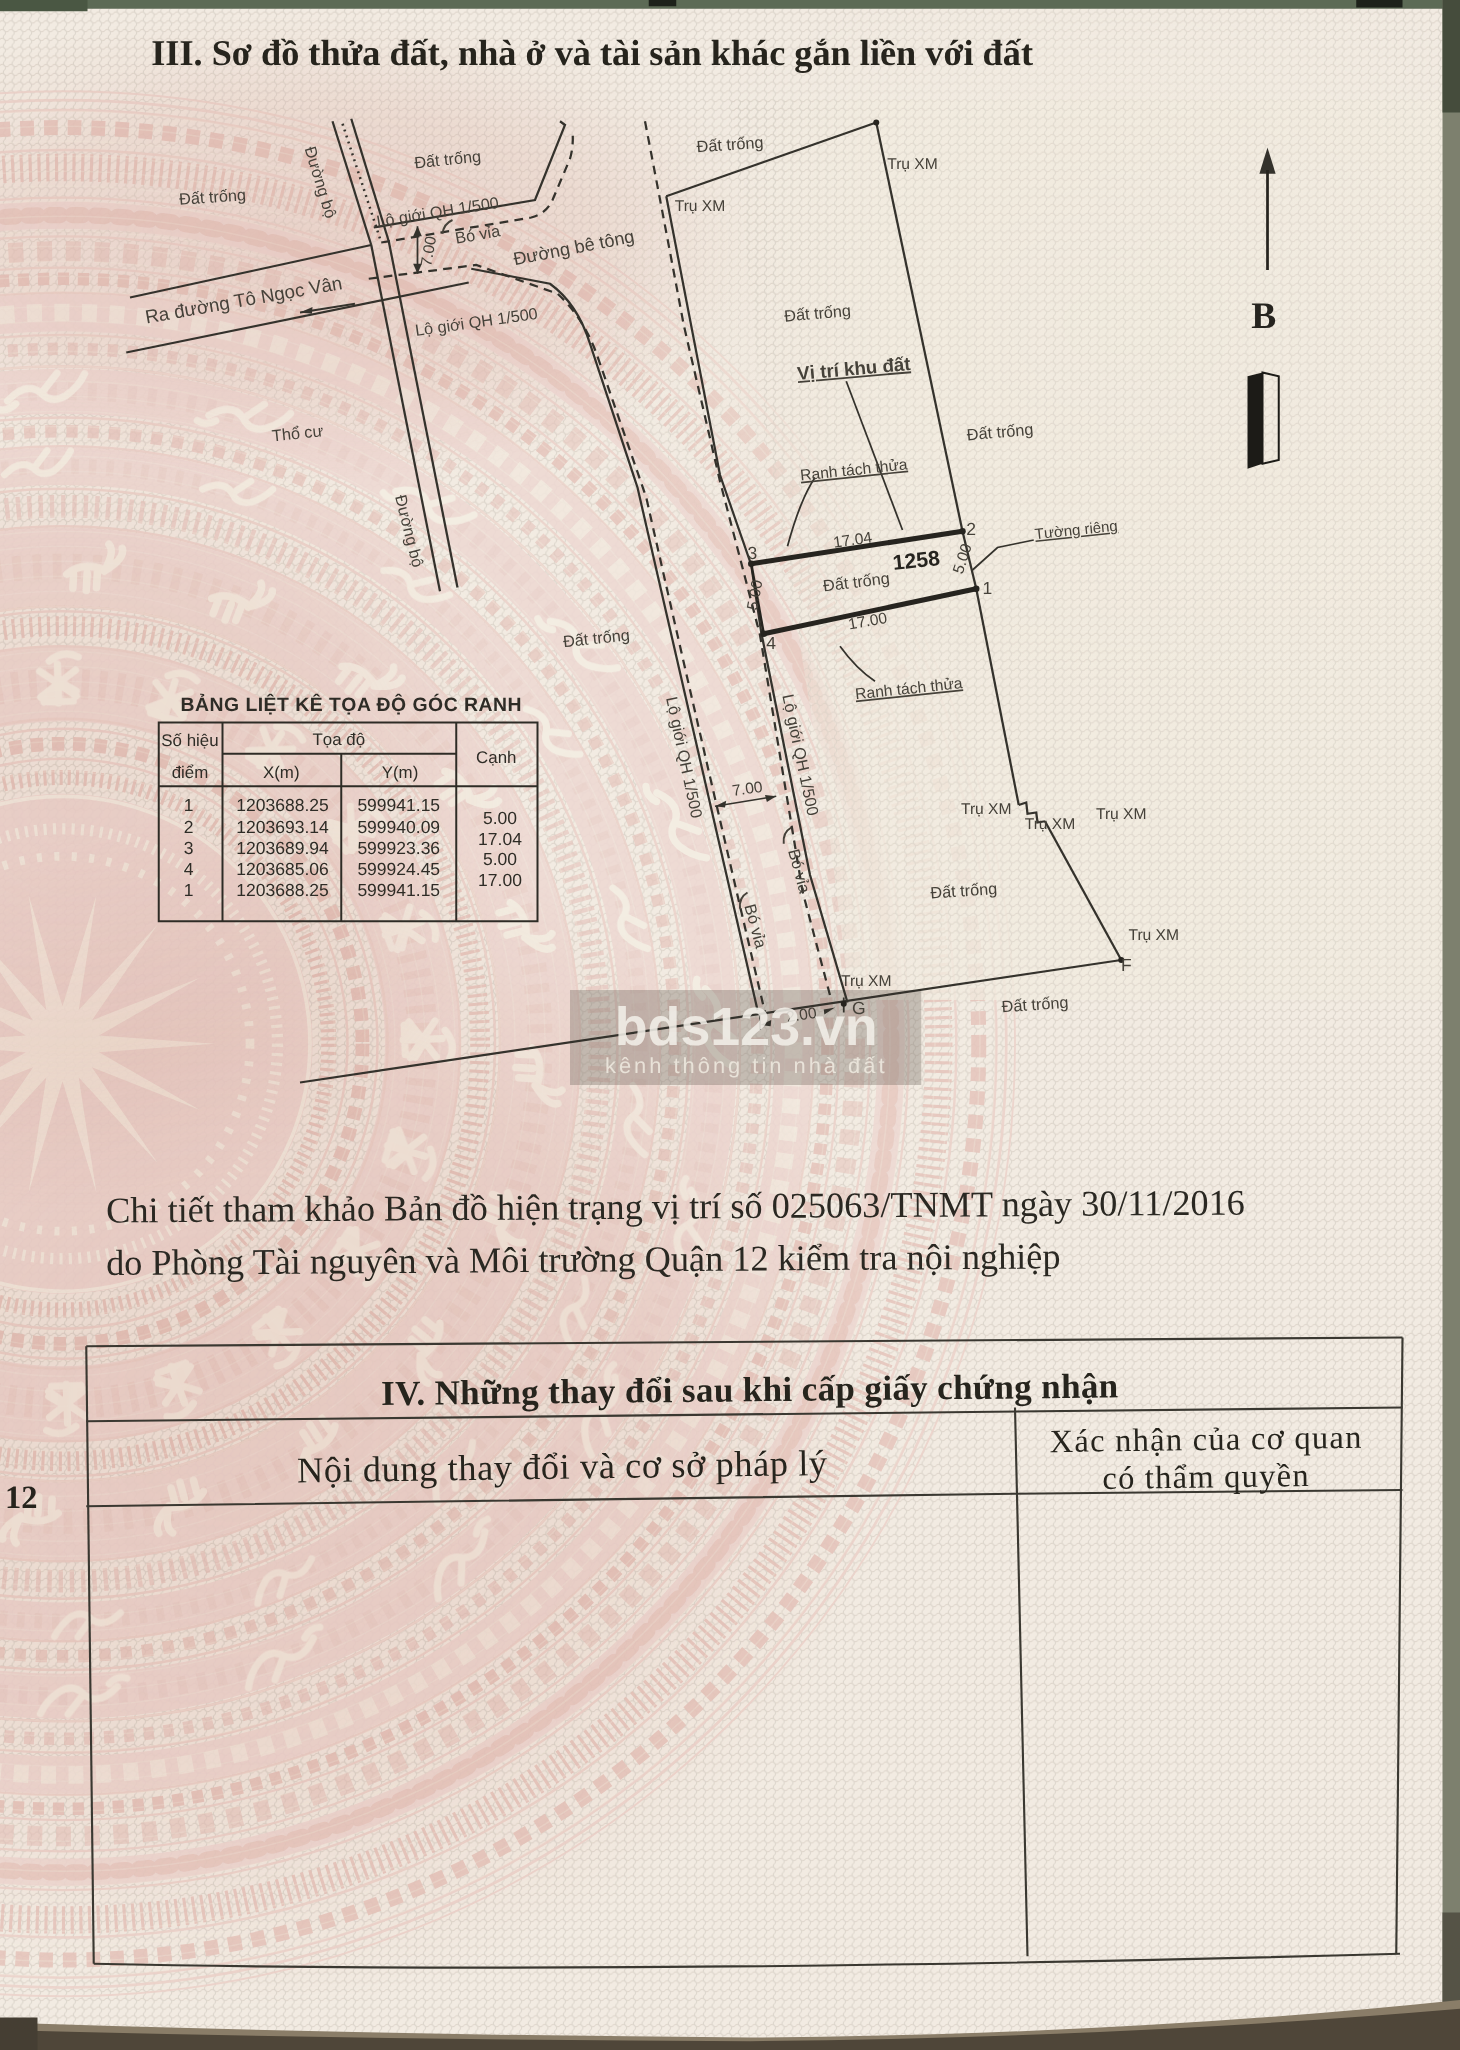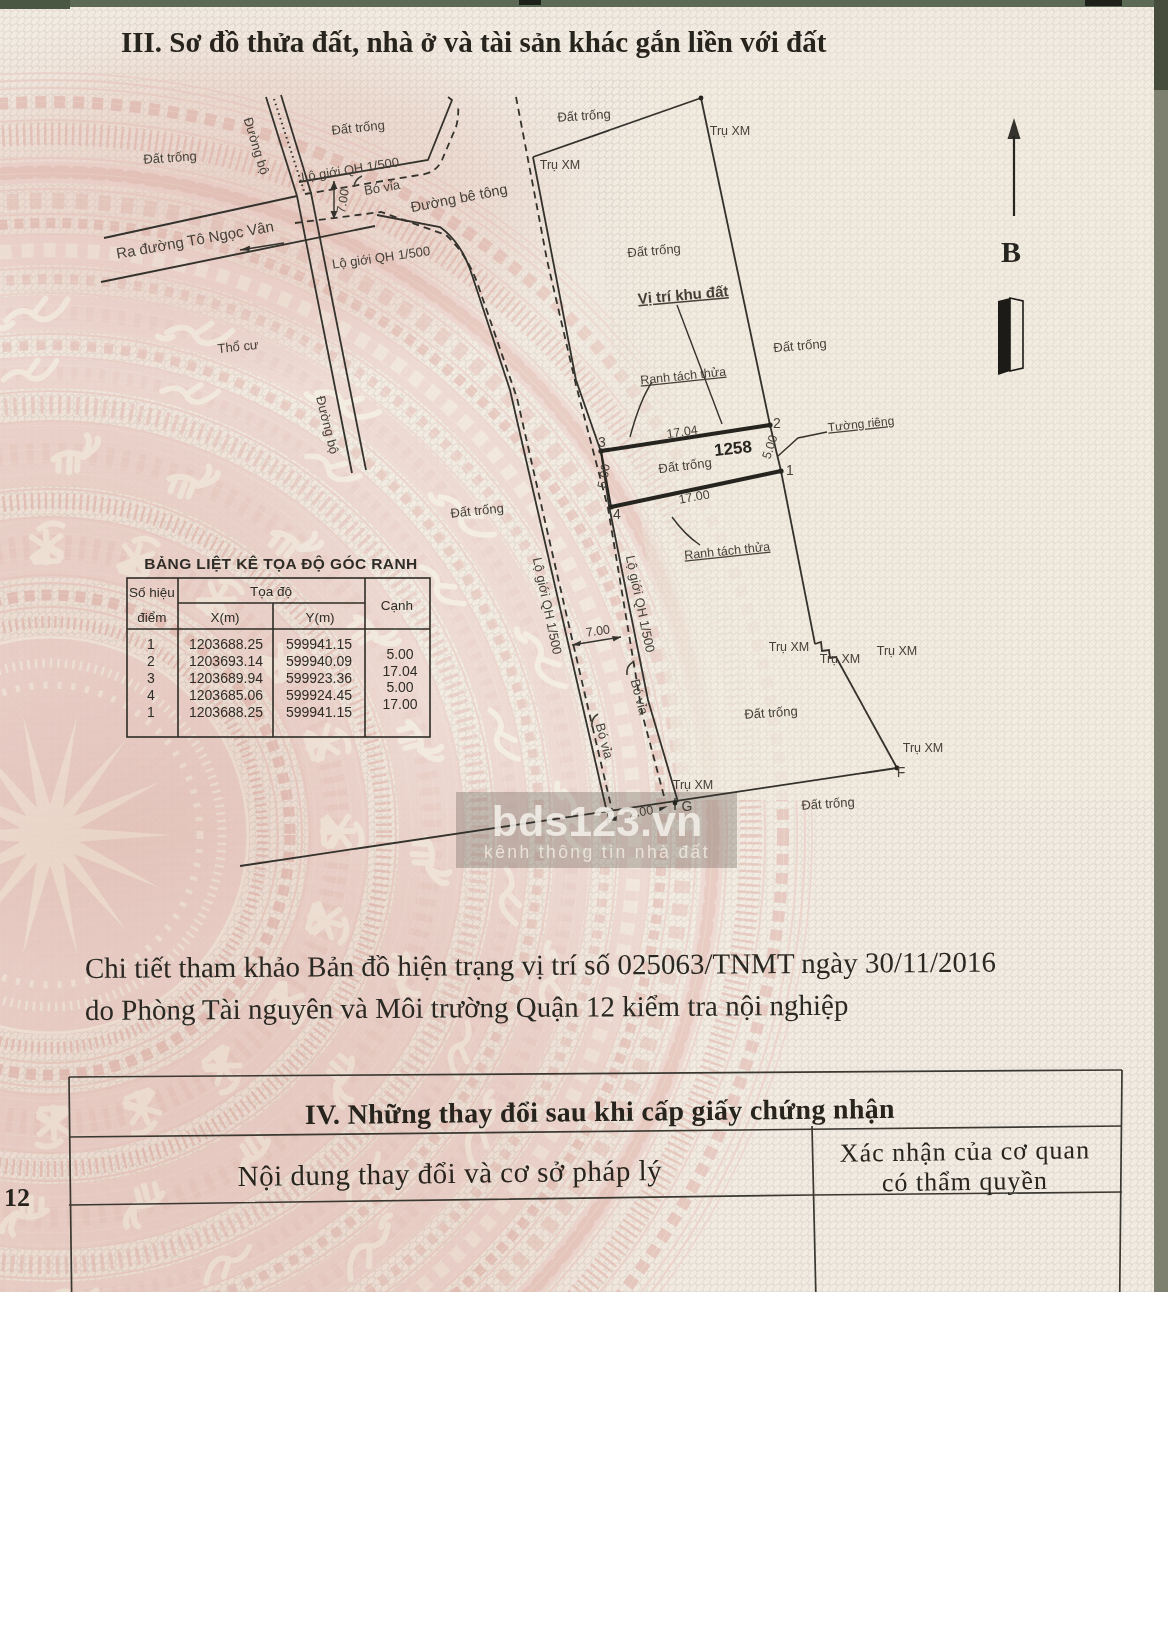--- a/index.html
+++ b/index.html
@@ -1,16 +1,16 @@
 <!DOCTYPE html>
 <html><head>
 <meta charset="utf-8">
 <style>
 html,body{margin:0;padding:0}
-.page{position:relative;width:1168px;height:1292px;overflow:hidden;background:#f2ece0;font-family:"Liberation Sans",sans-serif}
+.page{position:relative;width:1168px;height:1640px;overflow:hidden;background:#f2ece0;font-family:"Liberation Sans",sans-serif}
 .page svg{position:absolute;left:0;top:0}
 </style>
 </head>
 <body>
 <div class="page">
 <svg width="1168" height="1640" viewBox="0 0 1168 1640">
 <defs>
 <pattern id="mesh" width="7" height="7" patternUnits="userSpaceOnUse">
 <path d="M0,3.5 q1.75,-1.8 3.5,0 t3.5,0" stroke="#d2c8bd" fill="none" stroke-width="0.8"></path>
 <path d="M3.5,0 q-1.8,1.75 0,3.5 t0,3.5" stroke="#d0cac0" fill="none" stroke-width="0.8"></path>

